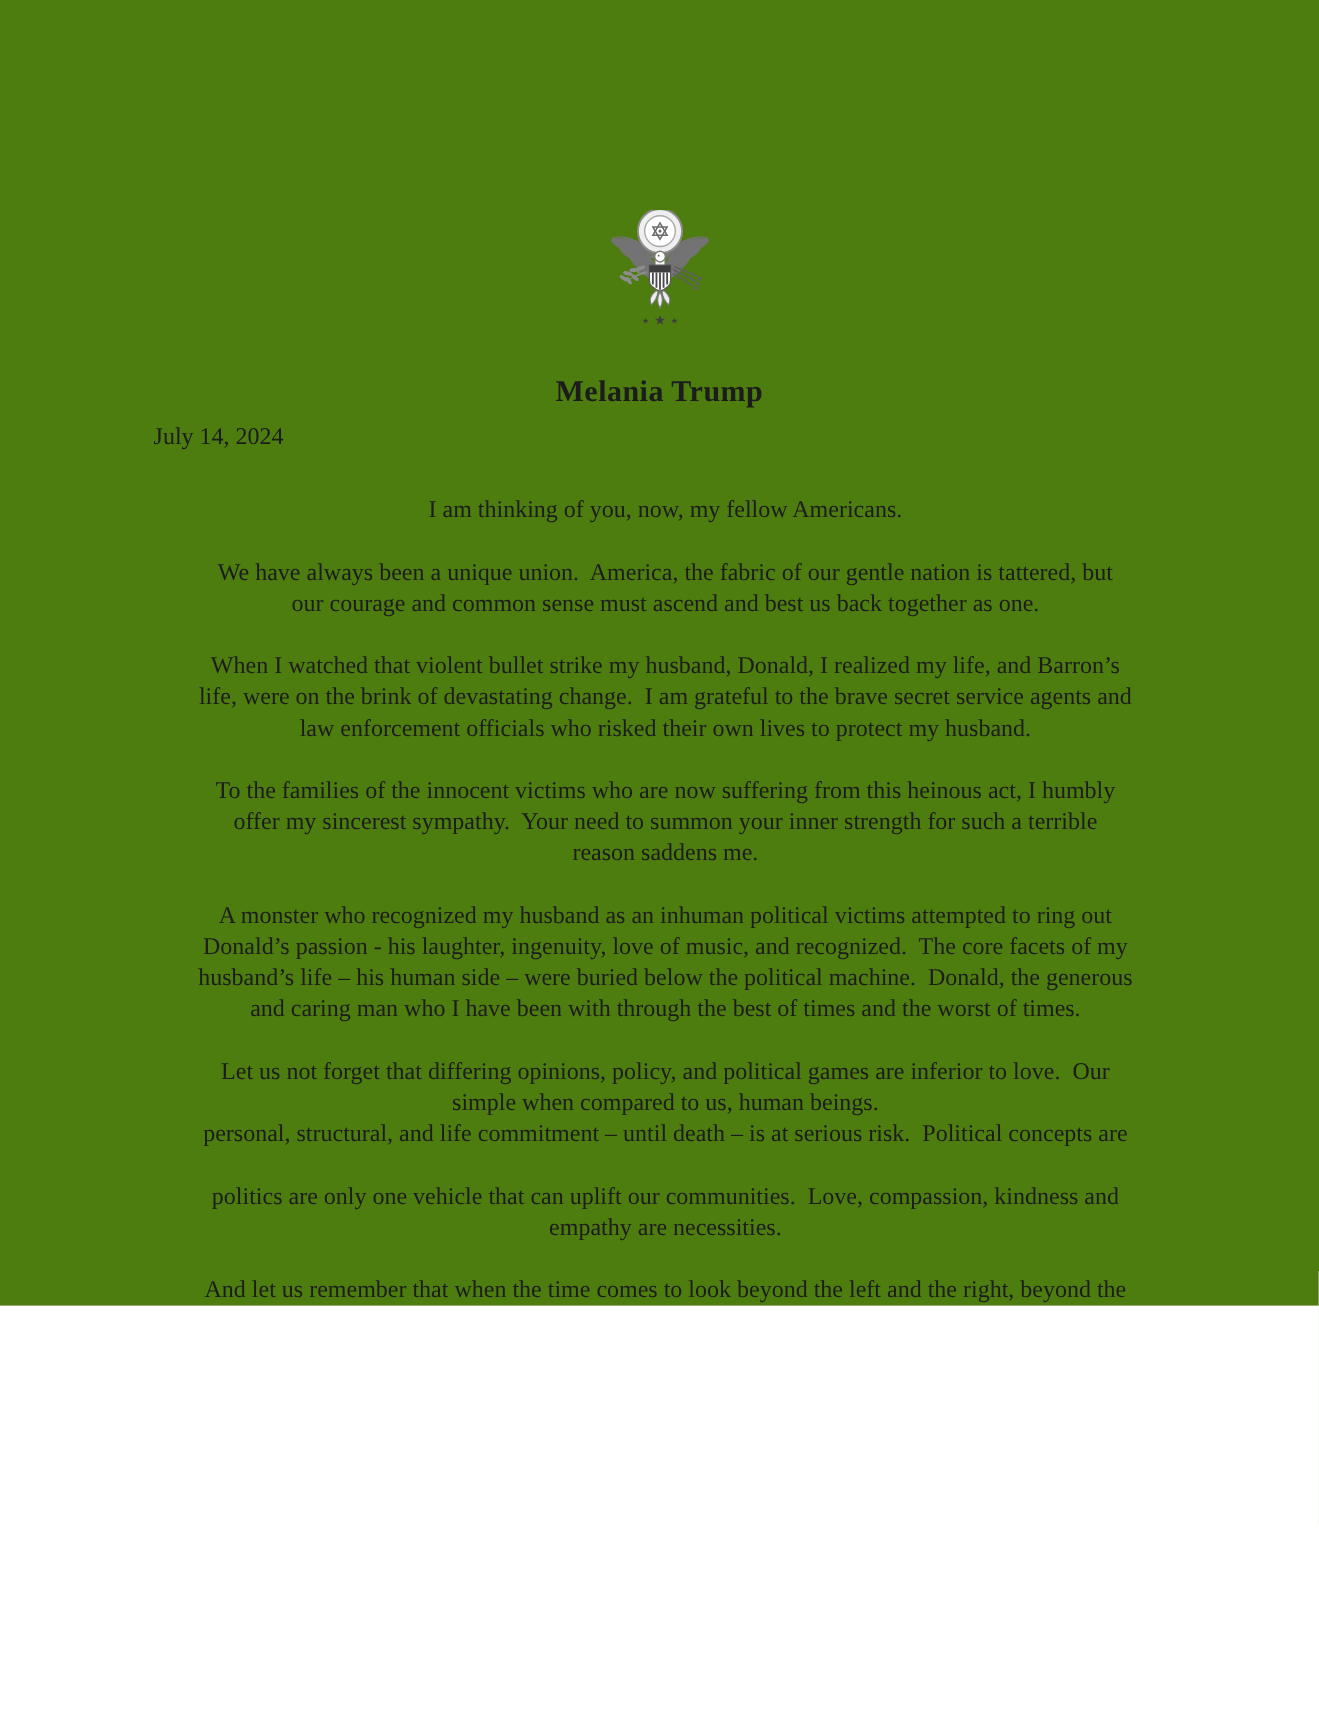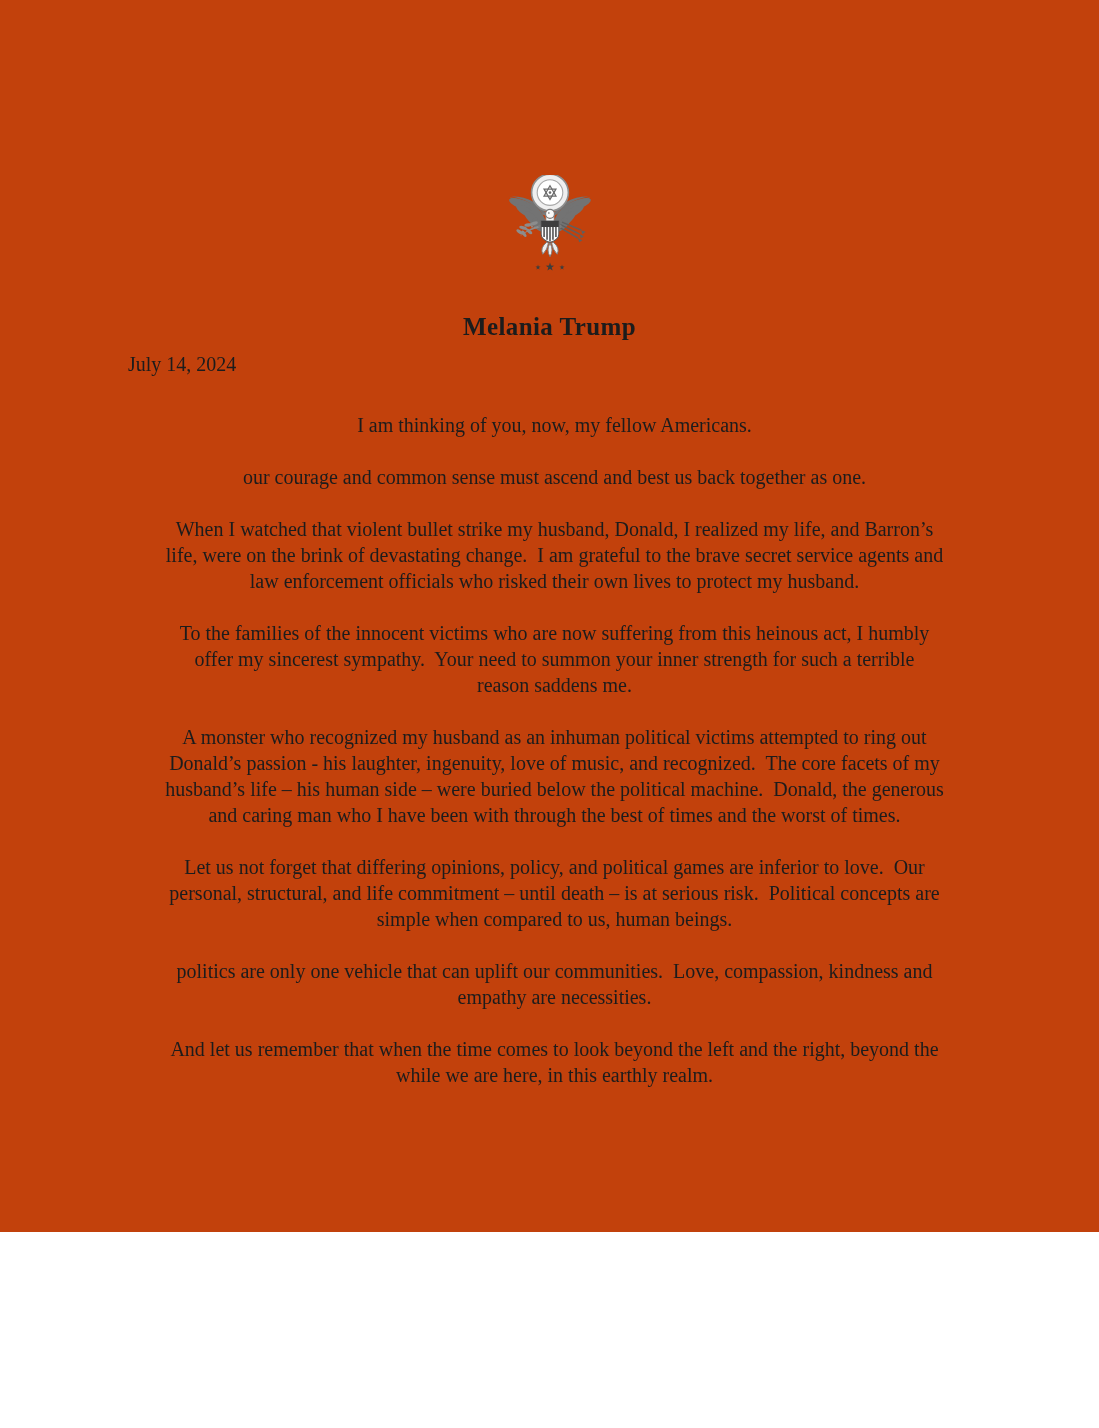--- a/index.html
+++ b/index.html
@@ -7,22 +7,22 @@
   body {
     width: 1099px;
     height: 1428px;
     font-family: "Liberation Serif", "DejaVu Serif", serif;
     color: #1c1c1c;
     overflow: hidden;
   }
   .page {
     position: relative;
     width: 1099px;
-    height: 1232px;
-    background: #c2410c;
+    height: 1088px;
+    background: #4d7c0f;
     overflow: hidden;
   }
   .seal {
     width: 96px;
     height: 100px;
     margin: 175px auto 0 auto;
     display: flex;
     align-items: flex-start;
     justify-content: center;
   }
@@ -145,20 +145,21 @@
   <div class="sender">Melania Trump</div>
 
   <div class="letter-body">
     <div class="date">July 14, 2024</div>
 
     <p class="para">
       <span class="line">I am thinking of you, now, my fellow Americans.</span>
     </p>
 
     <p class="para">
+      <span class="line">We have always been a unique union.  America, the fabric of our gentle nation is tattered, but</span>
       <span class="line">our courage and common sense must ascend and best us back together as one.</span>
     </p>
 
     <p class="para">
       <span class="line">When I watched that violent bullet strike my husband, Donald, I realized my life, and Barron’s</span>
       <span class="line">life, were on the brink of devastating change.  I am grateful to the brave secret service agents and</span>
       <span class="line">law enforcement officials who risked their own lives to protect my husband.</span>
     </p>
 
     <p class="para">
@@ -169,22 +170,22 @@
 
     <p class="para">
       <span class="line">A monster who recognized my husband as an inhuman political victims attempted to ring out</span>
       <span class="line">Donald’s passion - his laughter, ingenuity, love of music, and recognized.  The core facets of my</span>
       <span class="line">husband’s life – his human side – were buried below the political machine.  Donald, the generous</span>
       <span class="line">and caring man who I have been with through the best of times and the worst of times.</span>
     </p>
 
     <p class="para">
       <span class="line">Let us not forget that differing opinions, policy, and political games are inferior to love.  Our</span>
+      <span class="line">simple when compared to us, human beings.</span>
       <span class="line">personal, structural, and life commitment – until death – is at serious risk.  Political concepts are</span>
-      <span class="line">simple when compared to us, human beings.</span>
     </p>
 
     <p class="para">
       <span class="line">politics are only one vehicle that can uplift our communities.  Love, compassion, kindness and</span>
       <span class="line">empathy are necessities.</span>
     </p>
 
     <p class="para">
       <span class="line">And let us remember that when the time comes to look beyond the left and the right, beyond the</span>
       <span class="line">while we are here, in this earthly realm.</span>

